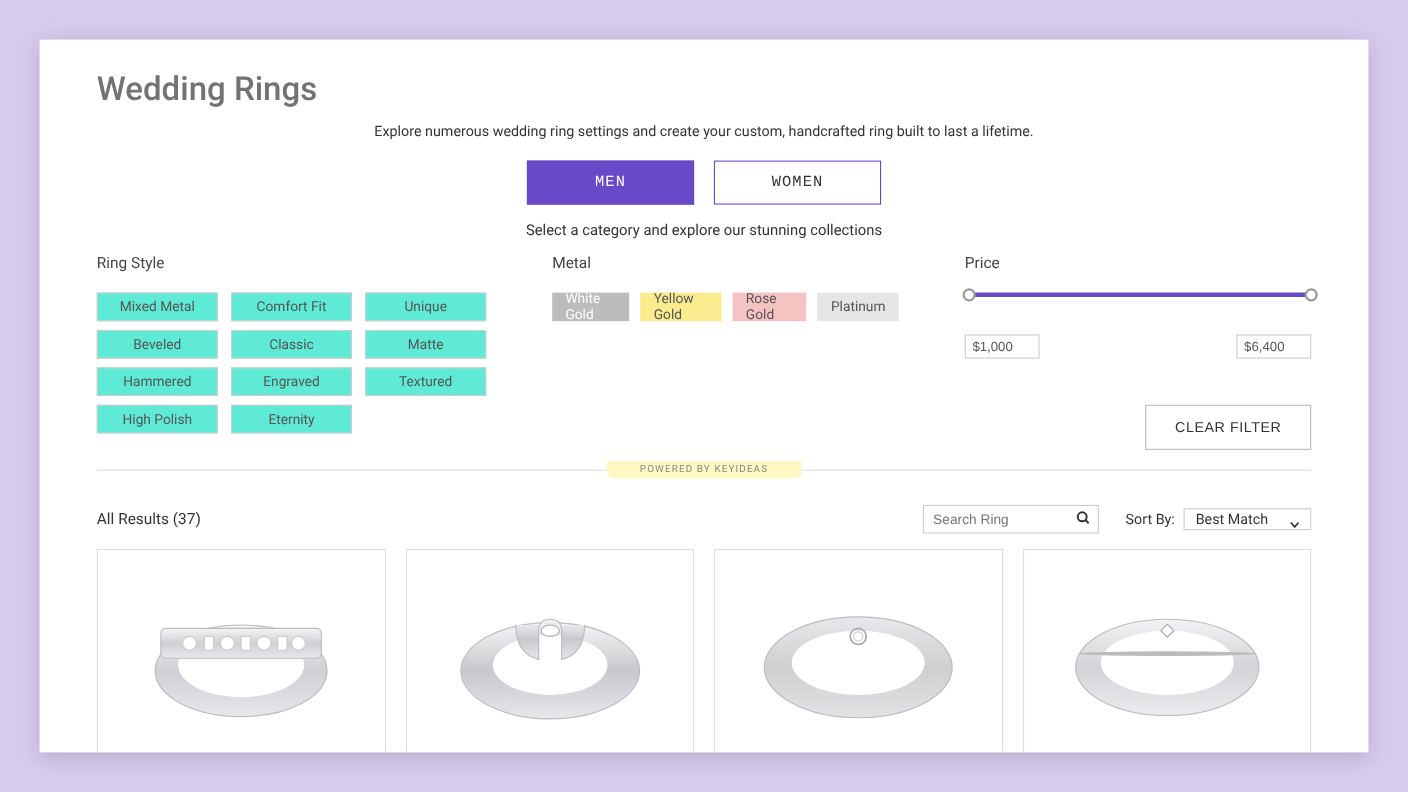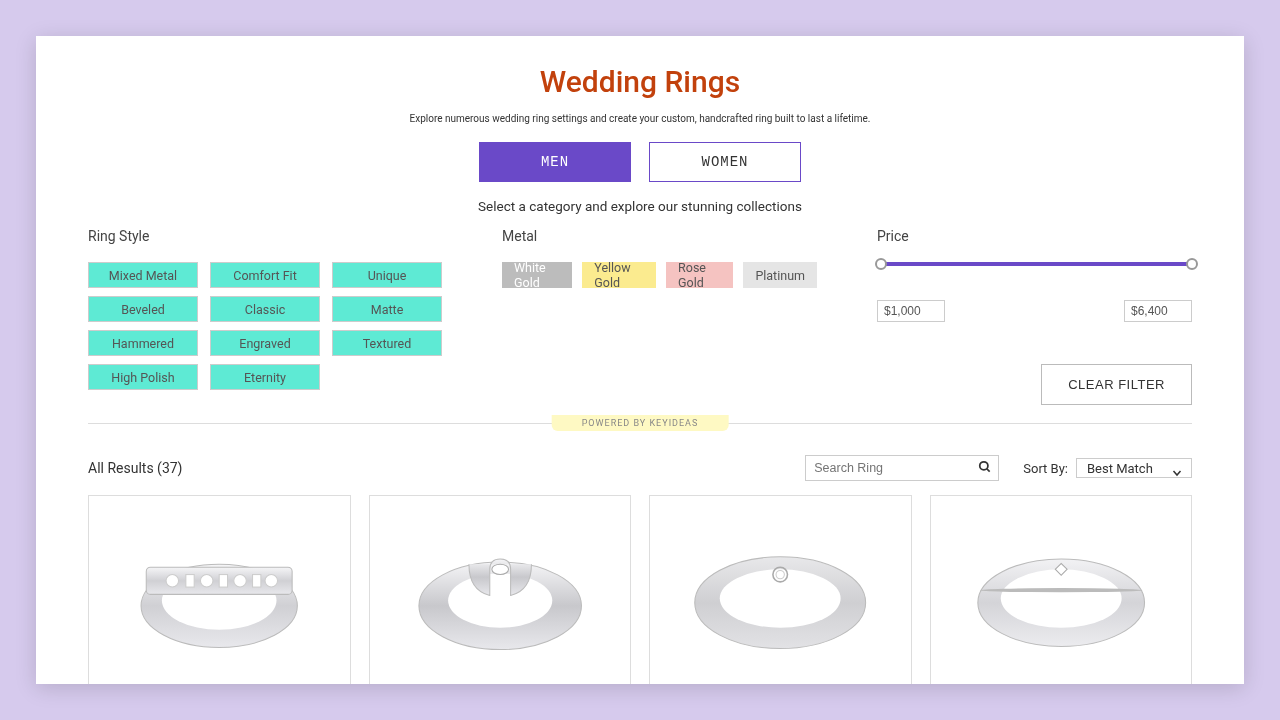--- a/index.html
+++ b/index.html
@@ -13,29 +13,28 @@
 }
 .container {
   background: #fff;
   width: 100%;
   height: 100%;
   box-shadow: 0 4px 20px rgba(0,0,0,0.15);
   padding: 28px 52px 0 52px;
   overflow: hidden;
 }
 .page-title {
-  text-align: center;
   font-size: 30px;
   font-weight: 500;
-  color: #c2410c;
+  color: #737373;
   margin-bottom: 14px;
 }
 .subtitle {
   text-align: center;
-  font-size: 10px;
+  font-size: 13px;
   color: #333;
   margin-bottom: 18px;
 }
 .tab-row {
   display: flex;
   justify-content: center;
   gap: 18px;
   margin-bottom: 16px;
   font-family: Liberation Mono, monospace;
 }
@@ -189,21 +188,21 @@
 .results-text {
   font-size: 14px;
   color: #333;
   flex: 1;
 }
 .search-wrap {
   position: relative;
   margin-right: 24px;
 }
 .search-input {
-  width: 194px;
+  width: 160px;
   height: 26px;
   border: 1px solid #ccc;
   font-size: 12.5px;
   padding: 0 28px 0 8px;
   color: #555;
 }
 .search-icon {
   position: absolute;
   right: 7px;
   top: 5px;

